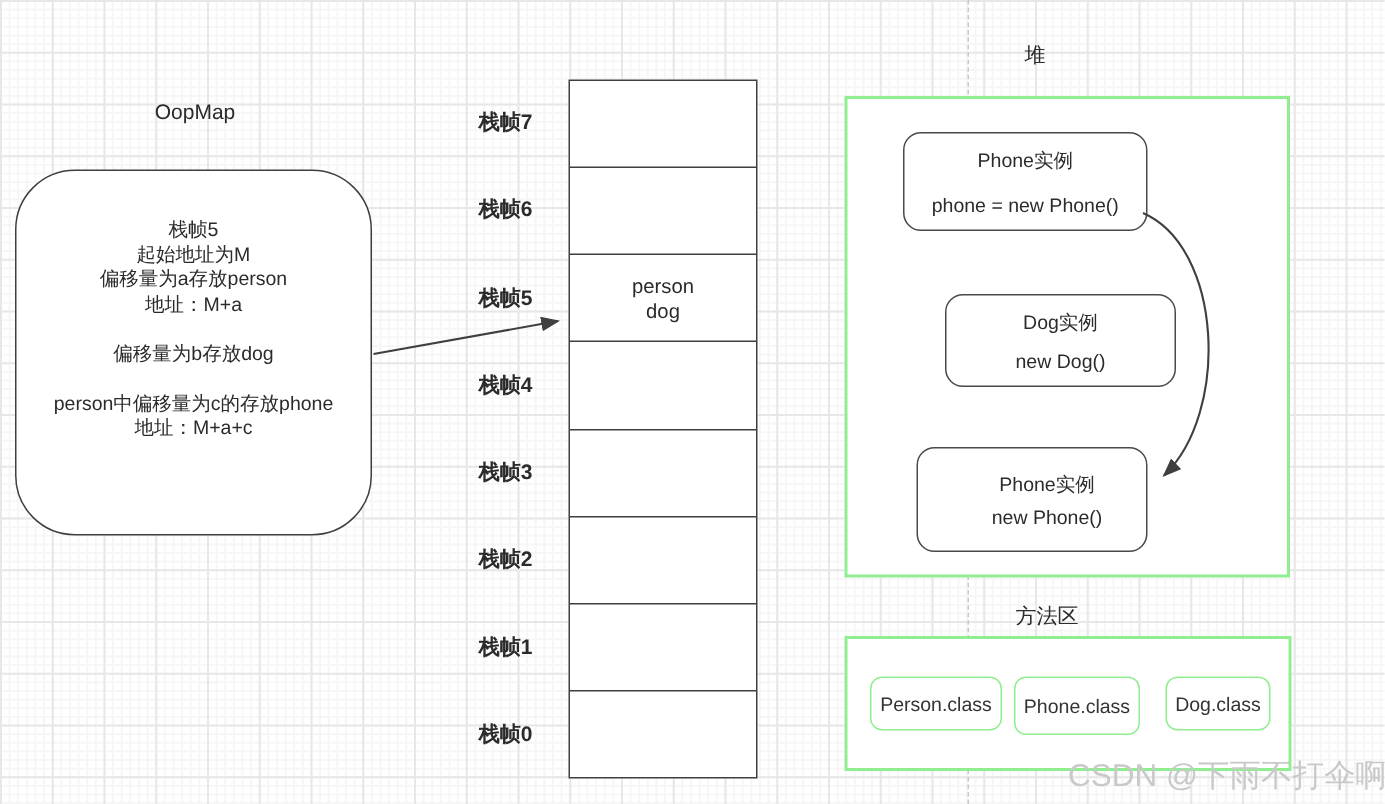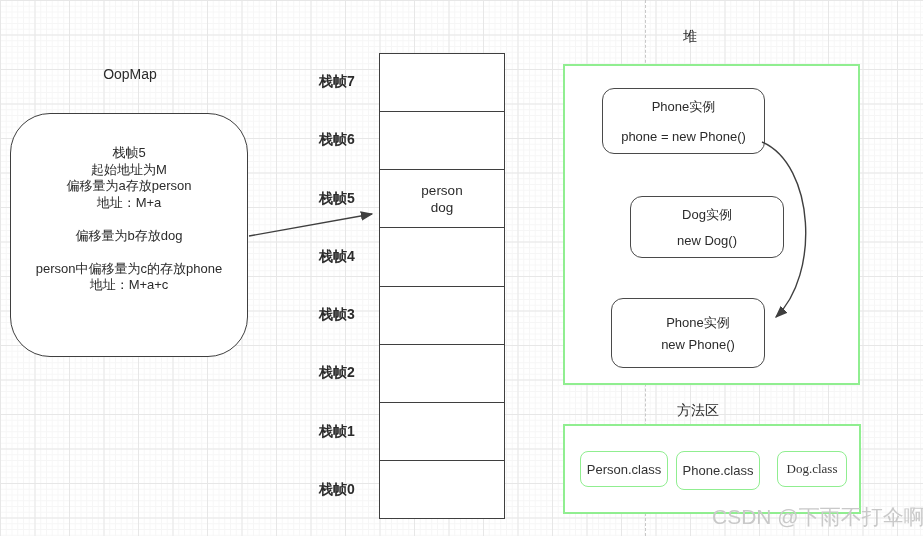--- a/index.html
+++ b/index.html
@@ -81,21 +81,21 @@
     background:#fff;border:2px solid #90ee90;z-index:2;
   }
   .class-chip{
     position:absolute;box-sizing:border-box;background:#fff;
     border:1.5px solid #90ee90;border-radius:8px;
     display:flex;align-items:center;justify-content:center;
     font-size:13px;color:#333;z-index:3;
   }
   .chip-person{left:580px;top:451px;width:88px;height:36px;}
   .chip-phone{left:676px;top:451px;width:84px;height:39px;}
-  .chip-dog{left:777px;top:451px;width:70px;height:36px;font-family:Liberation Serif, serif;}
+  .chip-dog{left:777px;top:451px;width:70px;height:36px;}
 
   .arrows{position:absolute;left:0;top:0;z-index:4;pointer-events:none;}
 
   .watermark{
     position:absolute;left:712px;top:503px;
     font-size:21px;color:#c9c9c9;z-index:5;white-space:nowrap;
   }
 </style>
 </head>
 <body>

